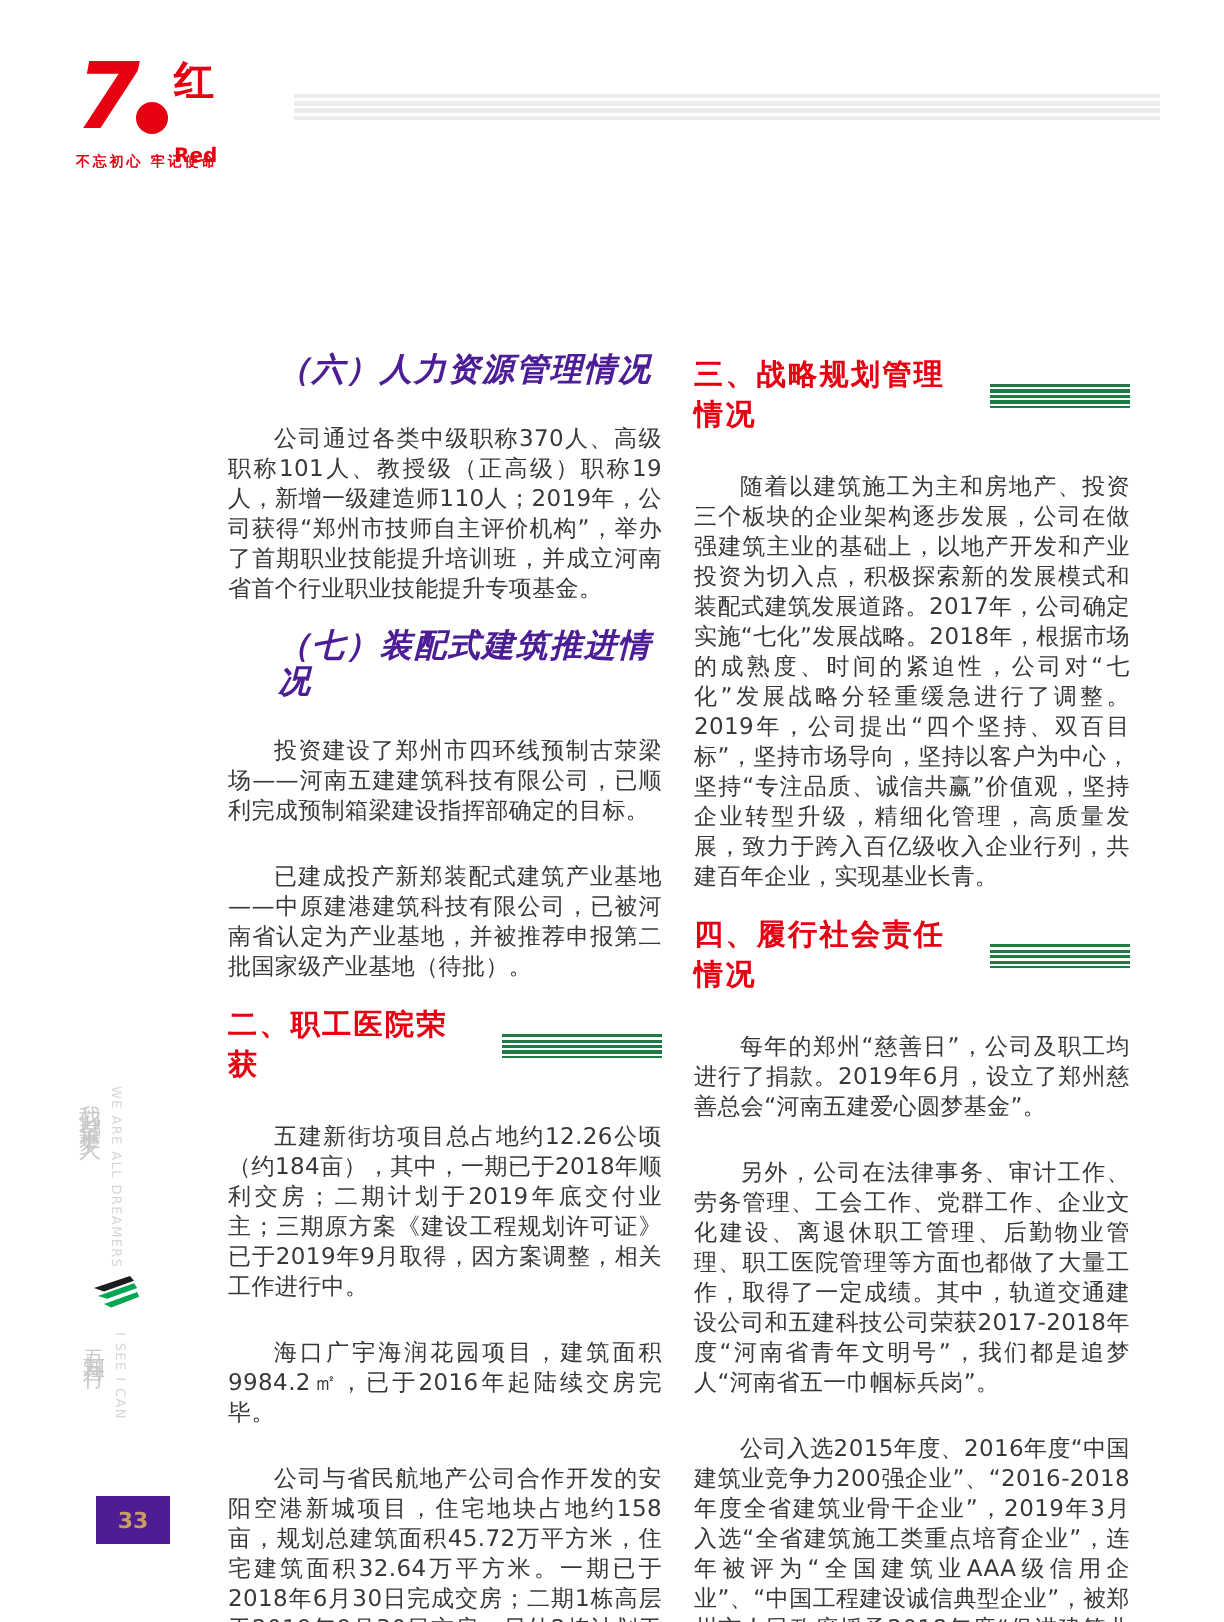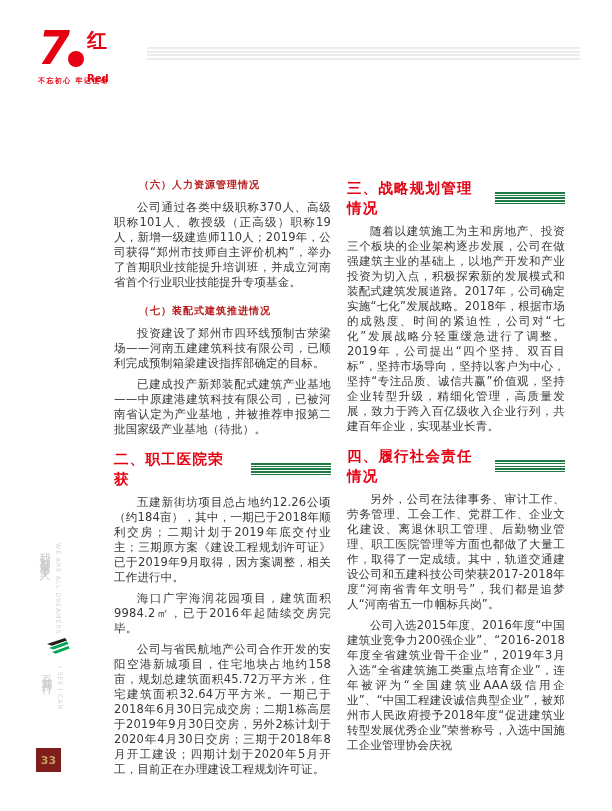--- a/index.html
+++ b/index.html
@@ -22,32 +22,32 @@
 
   
   .slogan{position:absolute;display:flex;}
   .slogan .cn{writing-mode:vertical-rl;font-size:11px;letter-spacing:3px;color:#c9c9c9;}
   .slogan .en{writing-mode:vertical-rl;font-size:6.5px;letter-spacing:0.7px;color:#d6d6d6;margin-left:3px;}
   .slogan-top{left:36px;top:543px;height:100px;}
   .slogan-bottom{left:38px;top:666px;height:50px;}
   .mark{position:absolute;left:45px;top:637px;}
 
   
-  .pagenum{position:absolute;left:36px;top:748px;width:25px;height:24px;background:#7f1d1d;
+  .pagenum{position:absolute;left:48px;top:748px;width:37px;height:24px;background:#4c1d95;
            color:#c99d5f;font-size:11px;font-weight:bold;display:flex;align-items:center;justify-content:center;}
 
   
   .col{position:absolute;font-size:11.5px;line-height:15px;letter-spacing:0.2px;}
   .col-left{left:114px;top:176px;width:217px;}
   .col-right{left:347px;top:178px;width:218px;}
   section{margin:0;}
   section + section{margin-top:11px;}
-  p{margin:6px 0 0 0;text-indent:2em;text-align:justify;color:#383838;}
-  .h-green{margin:12px 0 0 0;padding-left:25px;font-size:10px;font-weight:bold;
-           color:#b91c1c;letter-spacing:1px;line-height:18px;}
+  p{margin:18px 0 0 0;text-indent:2em;text-align:justify;color:#383838;}
+  .h-green{margin:12px 0 0 0;padding-left:25px;font-size:16px;font-weight:bold;
+           color:#4c1d95;letter-spacing:1px;line-height:18px;font-style:italic;}
   section:first-child .h-green{margin-top:0;}
   .h-red{margin:12px 0 0 0;display:flex;align-items:center;line-height:20px;gap:12px;}
   section:first-child .h-red{margin-top:0;}
   .h-red .txt{color:#e60012;font-size:14.5px;font-weight:bold;letter-spacing:1.2px;}
   .stripes{margin-left:auto;width:80px;height:12.5px;
            background:repeating-linear-gradient(to bottom,#1f7a44 0 1.7px,transparent 1.7px 2.75px);}
 </style>
 </head>
 <body>
 
@@ -118,19 +118,20 @@
         <span class="stripes"></span>
       </h2>
       <p>随着以建筑施工为主和房地产、投资三个板块的企业架构逐步发展，公司在做强建筑主业的基础上，以地产开发和产业投资为切入点，积极探索新的发展模式和装配式建筑发展道路。2017年，公司确定实施“七化”发展战略。2018年，根据市场的成熟度、时间的紧迫性，公司对“七化”发展战略分轻重缓急进行了调整。2019年，公司提出“四个坚持、双百目标”，坚持市场导向，坚持以客户为中心，坚持“专注品质、诚信共赢”价值观，坚持企业转型升级，精细化管理，高质量发展，致力于跨入百亿级收入企业行列，共建百年企业，实现基业长青。</p>
     </section>
 
     <section>
       <h2 class="h-red">
         <span class="txt">四、履行社会责任情况</span>
         <span class="stripes"></span>
       </h2>
+      <p>每年的郑州“慈善日”，公司及职工均进行了捐款。2019年6月，设立了郑州慈善总会“河南五建爱心圆梦基金”。</p>
       <p>另外，公司在法律事务、审计工作、劳务管理、工会工作、党群工作、企业文化建设、离退休职工管理、后勤物业管理、职工医院管理等方面也都做了大量工作，取得了一定成绩。其中，轨道交通建设公司和五建科技公司荣获2017-2018年度“河南省青年文明号”，我们都是追梦人“河南省五一巾帼标兵岗”。</p>
       <p>公司入选2015年度、2016年度“中国建筑业竞争力200强企业”、“2016-2018年度全省建筑业骨干企业”，2019年3月入选“全省建筑施工类重点培育企业”，连年被评为“全国建筑业AAA级信用企业”、“中国工程建设诚信典型企业”，被郑州市人民政府授予2018年度“促进建筑业转型发展优秀企业”荣誉称号，入选中国施工企业管理协会庆祝</p>
     </section>
 
   </div>
 
 </div>
 
 </body></html>

